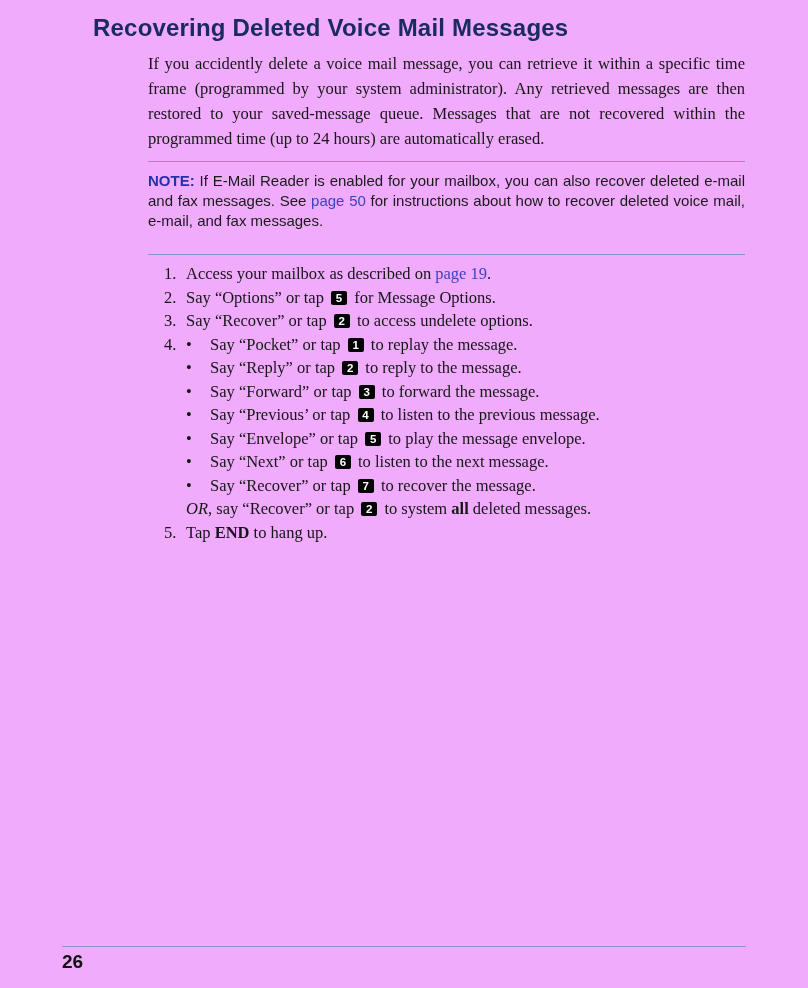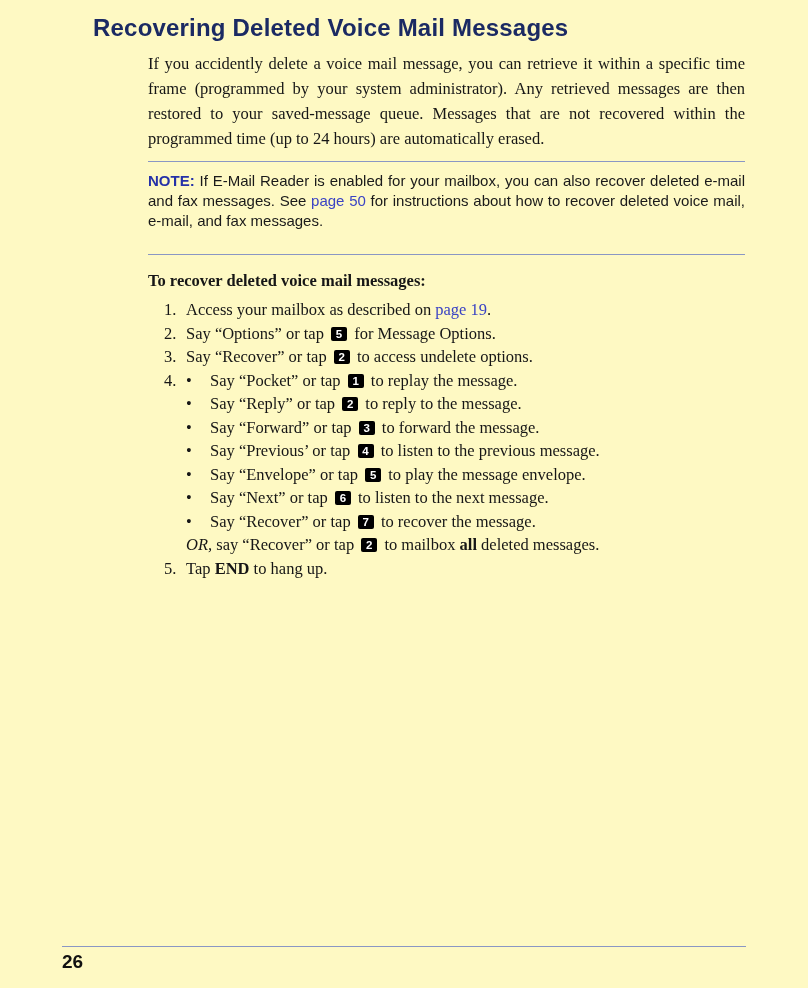--- a/index.html
+++ b/index.html
@@ -1,21 +1,21 @@
 <!DOCTYPE html>
 <html style="--heading: #1b2a63; --note-label: #2531a8; --link: #3a43c4; --rule: #8a97c4; --footer-text: #2633a6; --keycap-bg: #000000; --keycap-fg: #ffffff;"><head>
 <meta charset="utf-8">
 <style>
   * { margin: 0; padding: 0; box-sizing: border-box; }
   html, body { background: #ffffff; }
   .page {
     position: relative;
     width: 808px;
     height: 988px;
-    background: #fef9c3;
+    background: #f0abfc;
     font-family: "Liberation Serif", serif;
     color: #161616;
     overflow: hidden;
     margin: 0 auto;
   }
   .title {
     margin: 14px 60px 0 93px;
     font-family: "Liberation Sans", sans-serif;
     font-size: 24px;
     font-weight: bold;
@@ -122,21 +122,20 @@
   <h1 class="title">Recovering Deleted Voice Mail Messages</h1>
 
   <div class="content">
 
     <p class="intro">If you accidently delete a voice mail message, you can retrieve it within a specific time frame (programmed by your system administrator). Any retrieved messages are then restored to your saved-message queue. Messages that are not recovered within the programmed time (up to 24 hours) are automatically erased.</p>
 
     <div class="note-block">
       <p class="note"><span class="note-label">NOTE:</span><span> If E-Mail Reader is enabled for your mailbox, you can also recover deleted e-mail and fax messages. See </span><span class="link">page 50</span><span> for instructions about how to recover deleted voice mail, e-mail, and fax messages.</span></p>
     </div>
 
-    <p class="proc-heading">To recover deleted voice mail messages:</p>
 
     <div class="steps">
         <div class="step">
           <span class="step-number">1.</span>
           <div class="step-body">
             <div class="step-line"><span>Access your mailbox as described on </span><span class="link">page 19</span><span>.</span></div>
           </div>
         </div>
         <div class="step">
           <span class="step-number">2.</span>
@@ -176,21 +175,21 @@
               </div>
               <div class="bullet-row">
                 <span class="bullet-glyph">•</span>
                 <div class="bullet-text"><span>Say “Next” or tap </span><span class="keycap">6</span><span> to listen to the next message.</span></div>
               </div>
               <div class="bullet-row">
                 <span class="bullet-glyph">•</span>
                 <div class="bullet-text"><span>Say “Recover” or tap </span><span class="keycap">7</span><span> to recover the message.</span></div>
               </div>
             </div>
-            <div class="or-line"><span class="italic">OR,</span><span> say “Recover” or tap </span><span class="keycap">2</span><span> to mailbox </span><span class="bold">all</span><span> deleted messages.</span></div>
+            <div class="or-line"><span class="italic">OR,</span><span> say “Recover” or tap </span><span class="keycap">2</span><span> to system </span><span class="bold">all</span><span> deleted messages.</span></div>
           </div>
         </div>
         <div class="step">
           <span class="step-number">5.</span>
           <div class="step-body">
             <div class="step-line"><span>Tap </span><span class="bold">END</span><span> to hang up.</span></div>
           </div>
         </div>
       </div>
 

